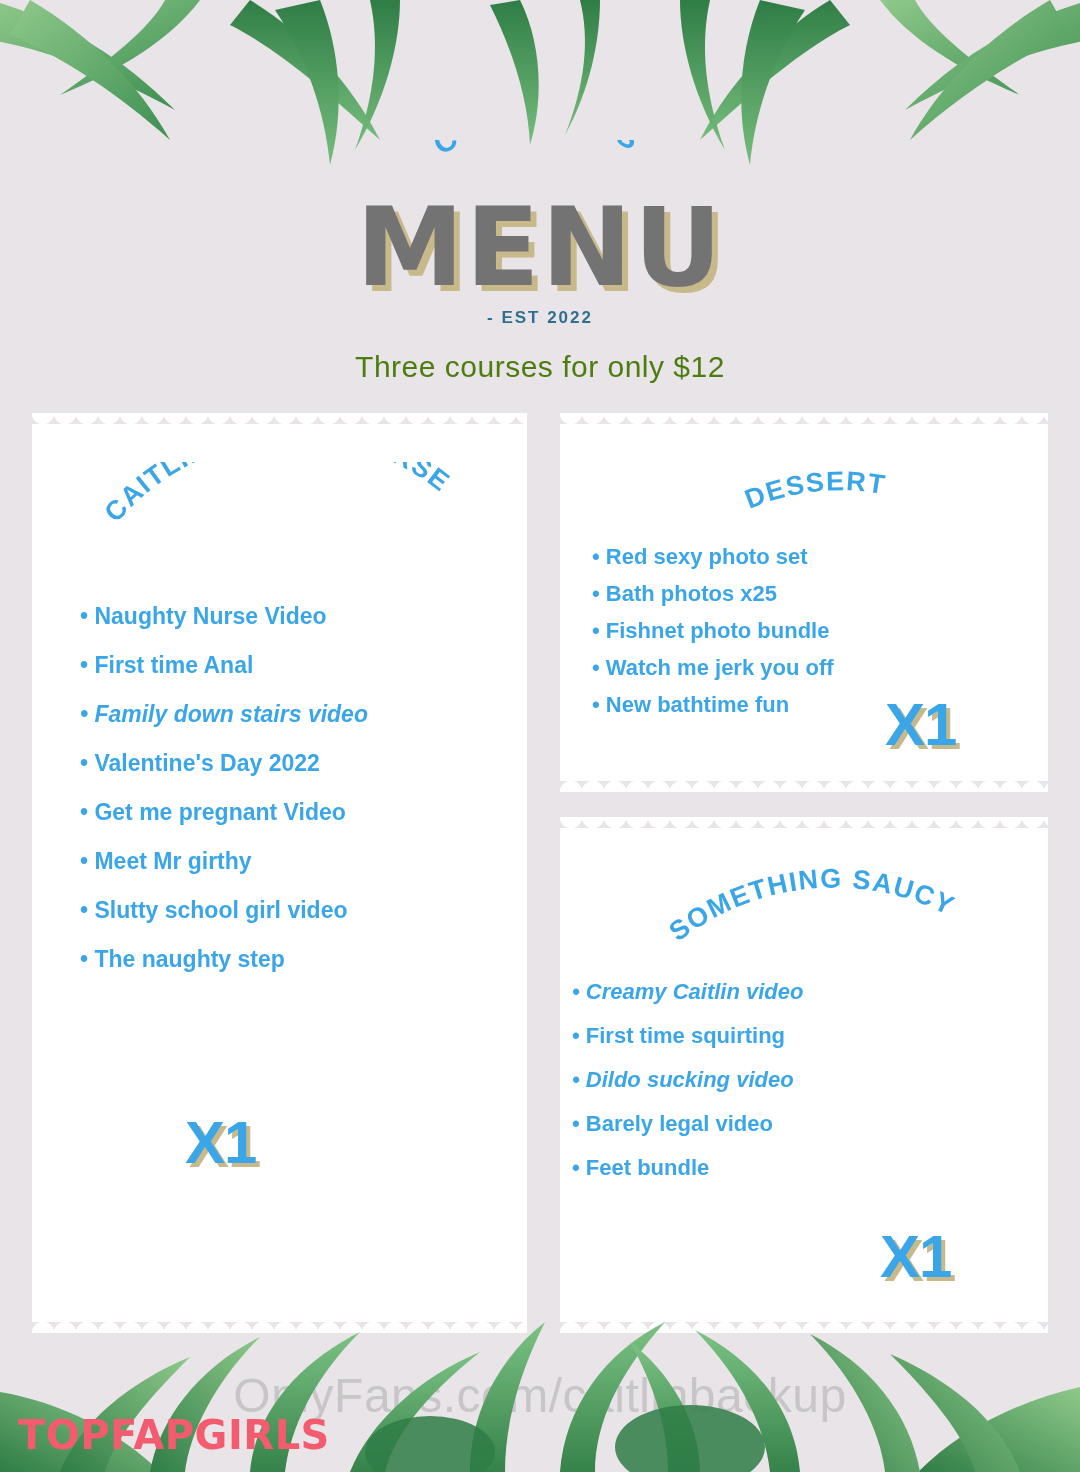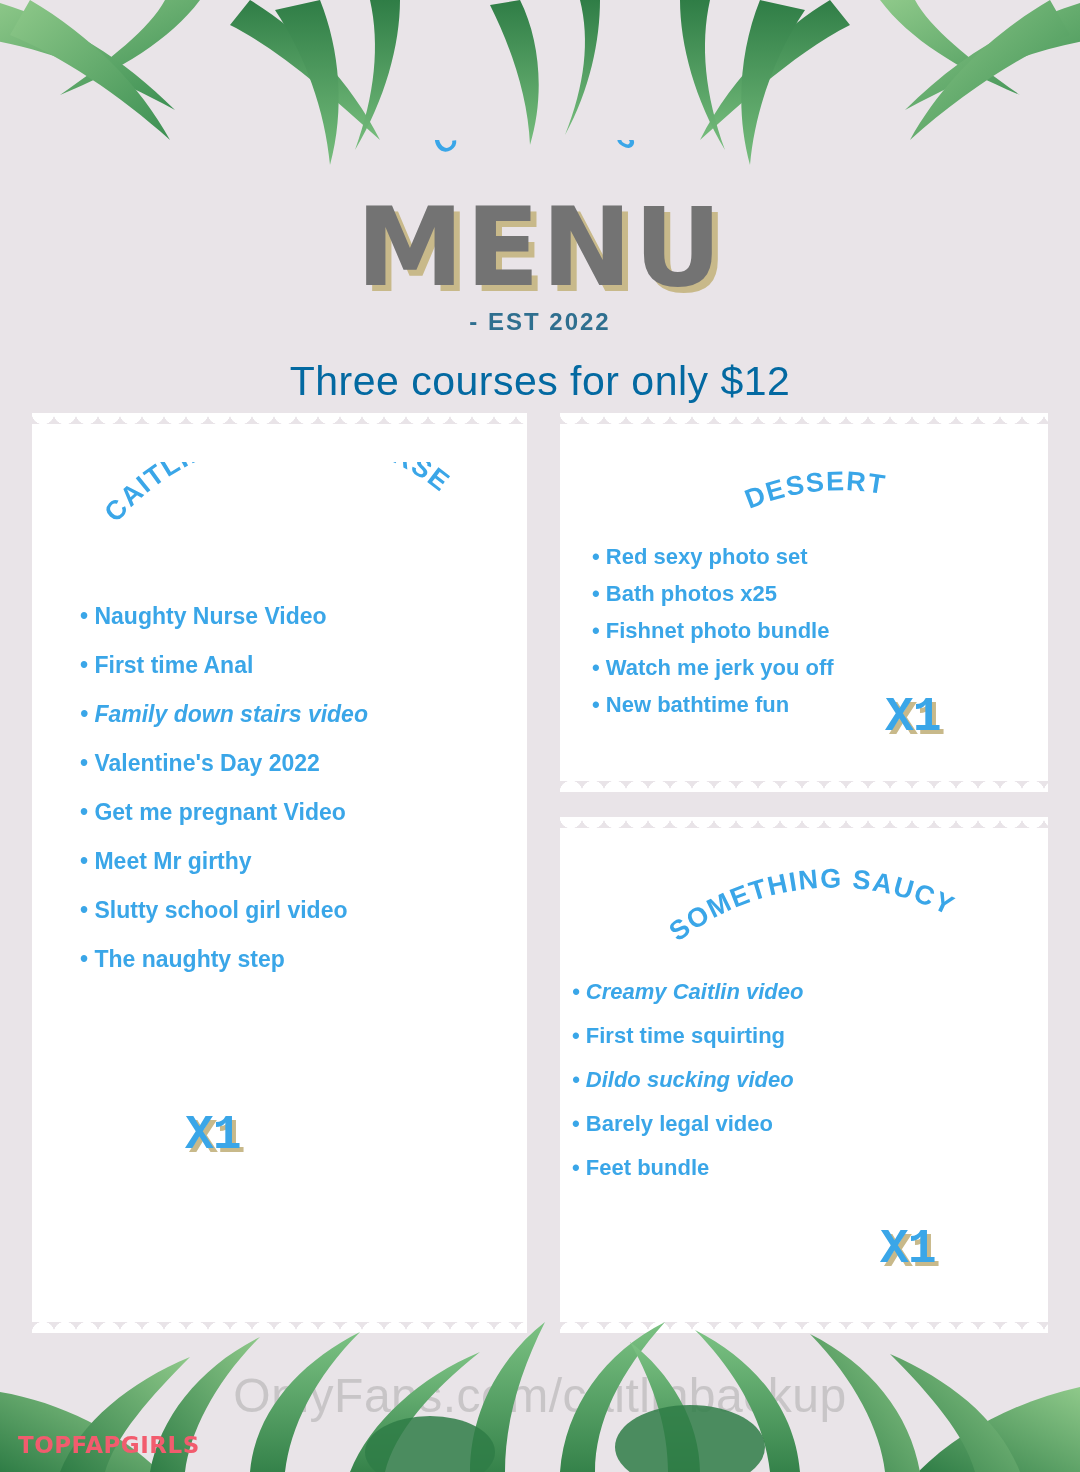--- a/index.html
+++ b/index.html
@@ -50,30 +50,30 @@
     font-size: 108px;
     letter-spacing: 2px;
     color: #737373;
     line-height: 1;
     text-shadow: 6px 6px 0 #c8b98a;
     margin-top: -6px;
   }
   .est {
     font-family: "Liberation Sans", sans-serif;
     font-weight: 700;
-    font-size: 24px;
+    font-size: 17px;
     letter-spacing: 2px;
     color: #2f6f8f;
     margin-top: 6px;
   }
   .subtitle {
     margin-top: 22px;
     font-family: "Liberation Sans", sans-serif;
-    font-size: 41px;
-    color: #0369a1;
+    font-size: 30px;
+    color: #4d7c0f;
     letter-spacing: 0.5px;
   }
 
   
   .card {
     position: absolute;
     background: #ffffff;
   }
   
   .card::before, .card::after {
@@ -111,23 +111,23 @@
   .main-items li { font-size: 23px; line-height: 49px; margin-left: 12px; }
 
   .dessert-items { left: 592px; top: 538px; }
   .dessert-items li { font-size: 22px; line-height: 37px; }
 
   .saucy-items { left: 572px; top: 970px; }
   .saucy-items li { font-size: 22px; line-height: 44px; }
 
   .qty {
     position: absolute;
-    font-family: Liberation Mono, monospace;
-    font-weight: 700;
-    font-size: 48px;
+    font-family: Liberation Sans, sans-serif;
+    font-weight: 700;
+    font-size: 60px;
     color: #3aa6e8;
     text-shadow: 4px 4px 0 #c8b98a;
     letter-spacing: -1px;
   }
   .qty-main    { left: 185px; top: 1108px; }
   .qty-dessert { left: 885px; top: 690px; }
   .qty-saucy   { left: 880px; top: 1222px; }
 
   
   .wm-of {
@@ -141,21 +141,21 @@
     color: rgba(160,160,160,0.45);
     letter-spacing: 0.5px;
     pointer-events: none;
   }
   .wm-brand {
     position: absolute;
     left: 18px;
     bottom: 14px;
     font-family: "DejaVu Sans", sans-serif;
     font-weight: 700;
-    font-size: 23px;
+    font-size: 40px;
     color: #f25c6e;
     letter-spacing: 0.5px;
   }
 </style>
 </head>
 <body>
 
 <div class="page">
 
   <svg class="foliage-top" viewBox="0 0 1080 200" preserveAspectRatio="none">

